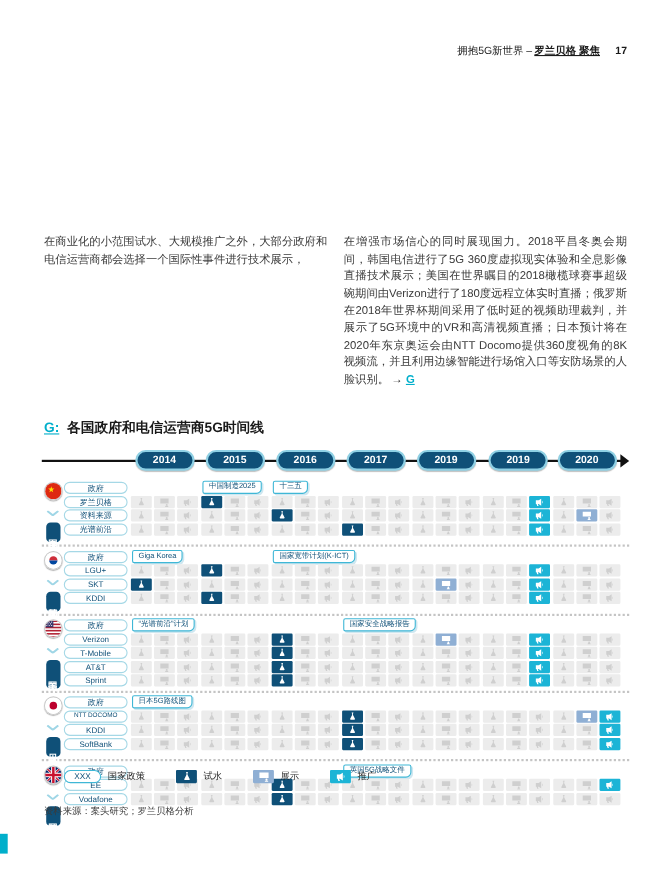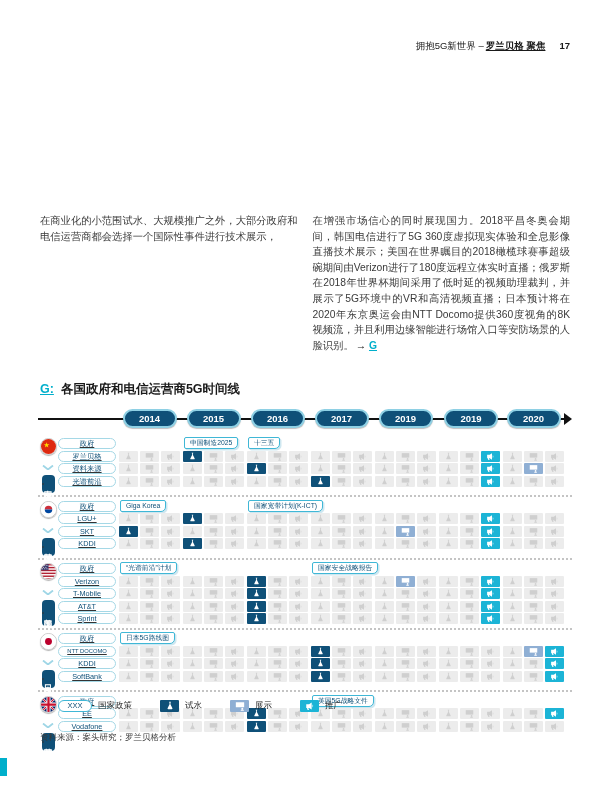--- a/index.html
+++ b/index.html
@@ -21,21 +21,21 @@
   .fig-label{color:#00AFCB;text-decoration:underline;margin-right:7px;}
   
   #chart-root{position:absolute;top:406px;left:38px;width:534px;}
   .years-row{position:relative;height:26px;margin-bottom:6px;}
   .tl-line{position:absolute;left:0;right:6px;top:12px;height:2px;background:#111;}
   .tl-arrow{position:absolute;right:0;top:7px;width:0;height:0;border-left:8px solid #111;
             border-top:6px solid transparent;border-bottom:6px solid transparent;}
   .year-pill{position:absolute;top:3px;width:50px;height:15px;background:#0F5078;border:2px solid #8ED0E4;
              border-radius:10px;color:#fff;font-size:9.5px;font-weight:bold;text-align:center;line-height:15px;
              box-shadow:0 1px 1px rgba(0,0,0,.25);}
-  .country-section{display:flex;text-decoration:underline;}
+  .country-section{display:flex;}
   .pin-col{width:20px;display:flex;flex-direction:column;align-items:center;flex:0 0 20px;}
   .flag{width:15px;height:15px;border-radius:50%;overflow:hidden;border:1px solid #c9c9c9;
         box-shadow:0 1px 1px rgba(0,0,0,.3);flex:0 0 auto;}
   .flag svg{display:block;width:15px;height:15px;}
   .chev{margin:1px 0 1px;flex:0 0 auto;}
   .country-bar{width:13px;flex:1;background:#0F5078;border-radius:4px;display:flex;align-items:center;
                justify-content:center;min-height:18px;}
   .country-bar span{writing-mode:vertical-lr;text-orientation:upright;color:#fff;font-size:8.5px;
                     font-weight:bold;letter-spacing:1px;line-height:13px;}
   .rows{flex:1;}

